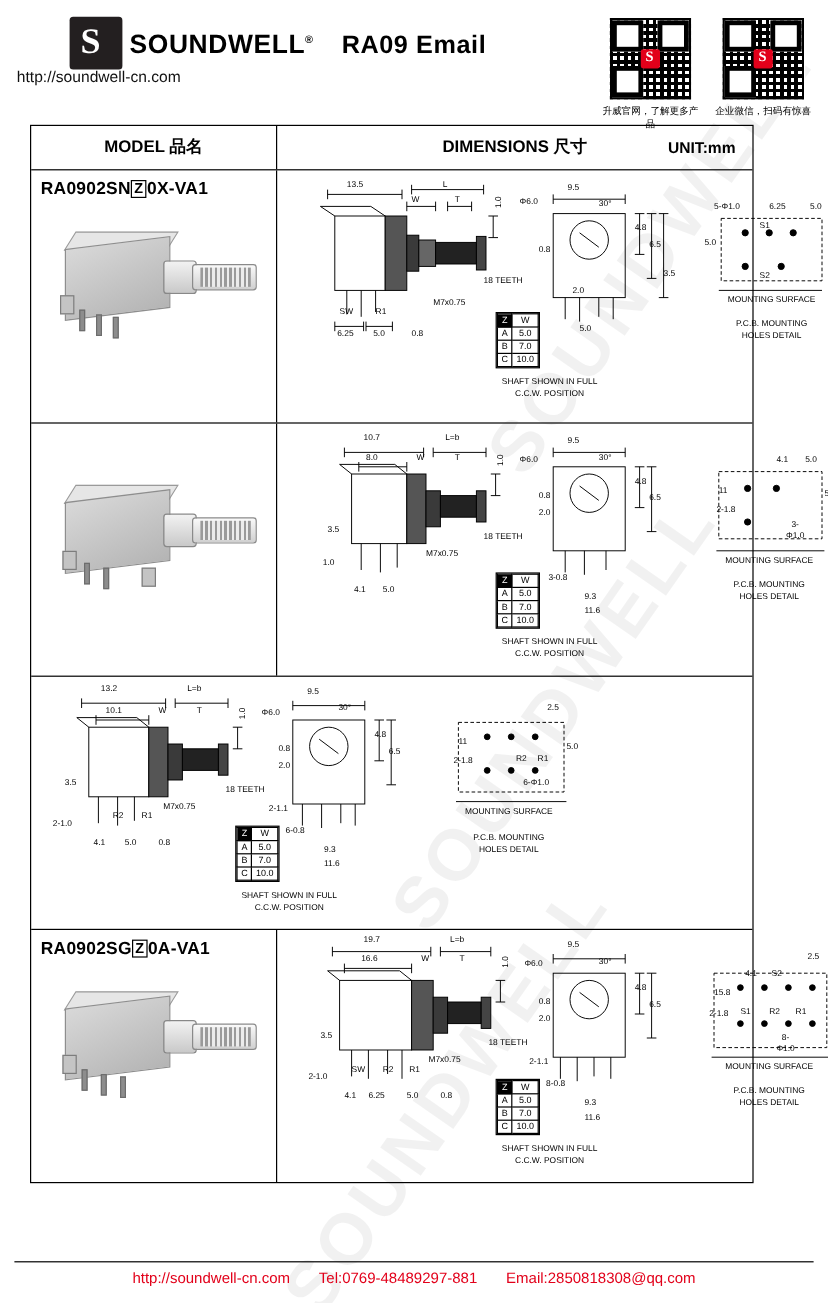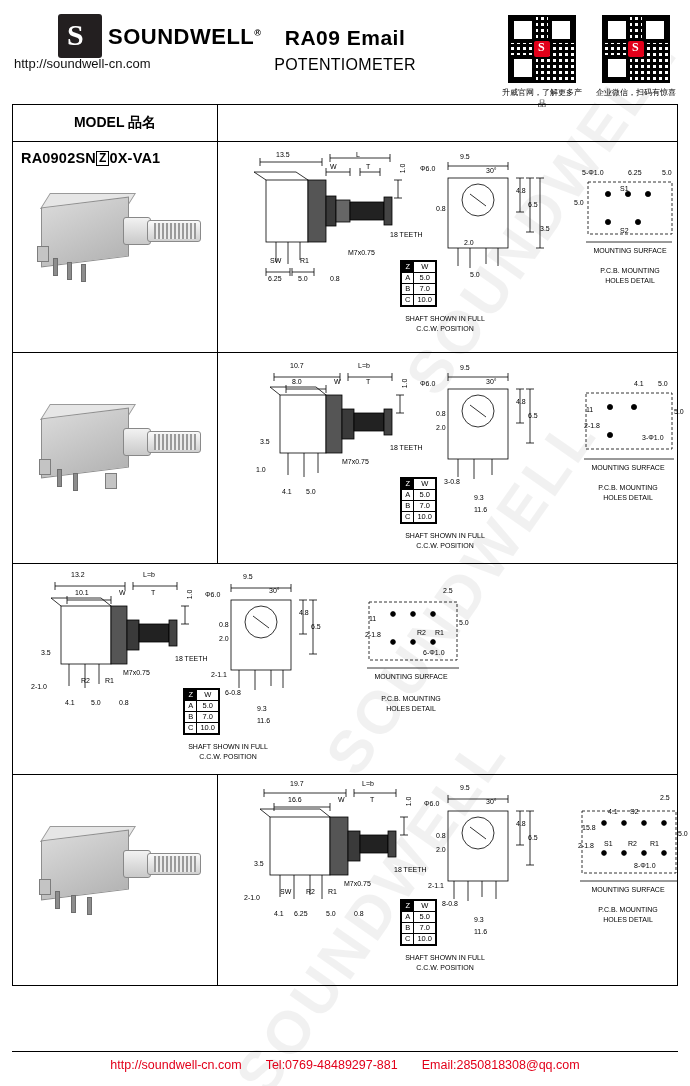--- a/index.html
+++ b/index.html
@@ -26,21 +26,21 @@
      background-blend-mode:multiply;border:1px solid #fff;}
   .qr .corner{position:absolute;width:18px;height:18px;background:#fff;border:4px solid #000;}
   .qr .c1{left:2px;top:2px;}
   .qr .c2{right:2px;top:2px;}
   .qr .c3{left:2px;bottom:2px;}
   .qr .mid{position:absolute;left:26px;top:26px;width:16px;height:16px;background:#e2001a;border-radius:2px;}
   .qr .mid:after{content:"S";position:absolute;left:4px;top:-1px;color:#fff;font-size:12px;font-weight:bold;font-family:"Liberation Serif",serif;}
   .qr-cap{font-size:8px;margin-top:3px;color:#000;}
 
   
-  .tbl{position:absolute;left:12px;top:104px;width:666px;border:1.5px solid #000;box-sizing:border-box;}
+  .tbl{position:absolute;left:25px;top:104px;width:603px;border:1.5px solid #000;box-sizing:border-box;}
   .row{display:flex;border-bottom:1.5px solid #000;}
   .row:last-child{border-bottom:none;}
   .head-row{height:36px;}
   .cell-model{width:205px;border-right:1.5px solid #000;box-sizing:border-box;position:relative;}
   .cell-dim{flex:1;position:relative;box-sizing:border-box;}
   .head-row .cell-model{display:flex;align-items:center;justify-content:center;font-size:14px;font-weight:bold;}
   .head-row .cell-dim{display:flex;align-items:center;justify-content:center;font-size:14px;font-weight:bold;position:relative;}
   .unit{position:absolute;right:14px;top:50%;transform:translateY(-50%);font-size:13px;font-weight:bold;}
 
   .prow{height:210px;gap:12px;}
@@ -89,21 +89,20 @@
     <div class="logo-wrap">
       <div class="logo-mark">
           <span class="s">S</span>
         </div>
       <div class="logo-text"><span>SOUNDWELL</span><sup>®</sup></div>
     </div>
     <div class="site">http://soundwell-cn.com</div>
 
     <div class="title-block">
       <div class="title-main">RA09 Email</div>
-      <div class="title-sub">POTENTIOMETER</div>
     </div>
 
     <div class="qr-area">
       <div class="qr-box">
         <div class="qr">
           <div class="corner c1"></div>
             <div class="corner c2"></div>
             <div class="corner c3"></div>
             <div class="mid"></div>
         </div>
@@ -118,20 +117,24 @@
         </div>
         <div class="qr-cap">企业微信，扫码有惊喜</div>
       </div>
     </div>
   </div>
 
   <div class="tbl">
 
     <div class="row head-row">
       <div class="cell-model">MODEL 品名</div>
+      <div class="cell-dim">
+        <span>DIMENSIONS 尺寸</span>
+        <span class="unit">UNIT:mm</span>
+      </div>
     </div>
 
     <div class="row prow">
       <div class="cell-model">
         <div class="model-label">
           <span>RA0902SN</span><span class="boxz">Z</span><span>0X-VA1</span>
         </div>
         <div class="photo">
           <div class="body-top"></div>
             <div class="body-main"></div>
@@ -437,20 +440,23 @@
           </tbody>
             </table>
         </div>
         <div class="cap" style="left:150px;top:178px;width:130px;">SHAFT SHOWN IN FULL</div>
         <div class="cap" style="left:150px;top:188px;width:130px;">C.C.W. POSITION</div>
       </div>
     </div>
 
     <div class="row prow">
       <div class="cell-model">
+        <div class="model-label">
+          <span>RA0902SG</span><span class="boxz">Z</span><span>0A-VA1</span>
+        </div>
         <div class="photo">
           <div class="body-top"></div>
             <div class="body-main"></div>
           <div class="bushing"></div>
             <div class="shaft"></div>
           <div class="pin" style="left:24px;top:74px;"></div>
           <div class="pin" style="left:40px;top:78px;"></div>
           <div class="pin" style="left:56px;top:80px;"></div>
           <div class="tab" style="left:8px;top:62px;"></div>
         </div>

